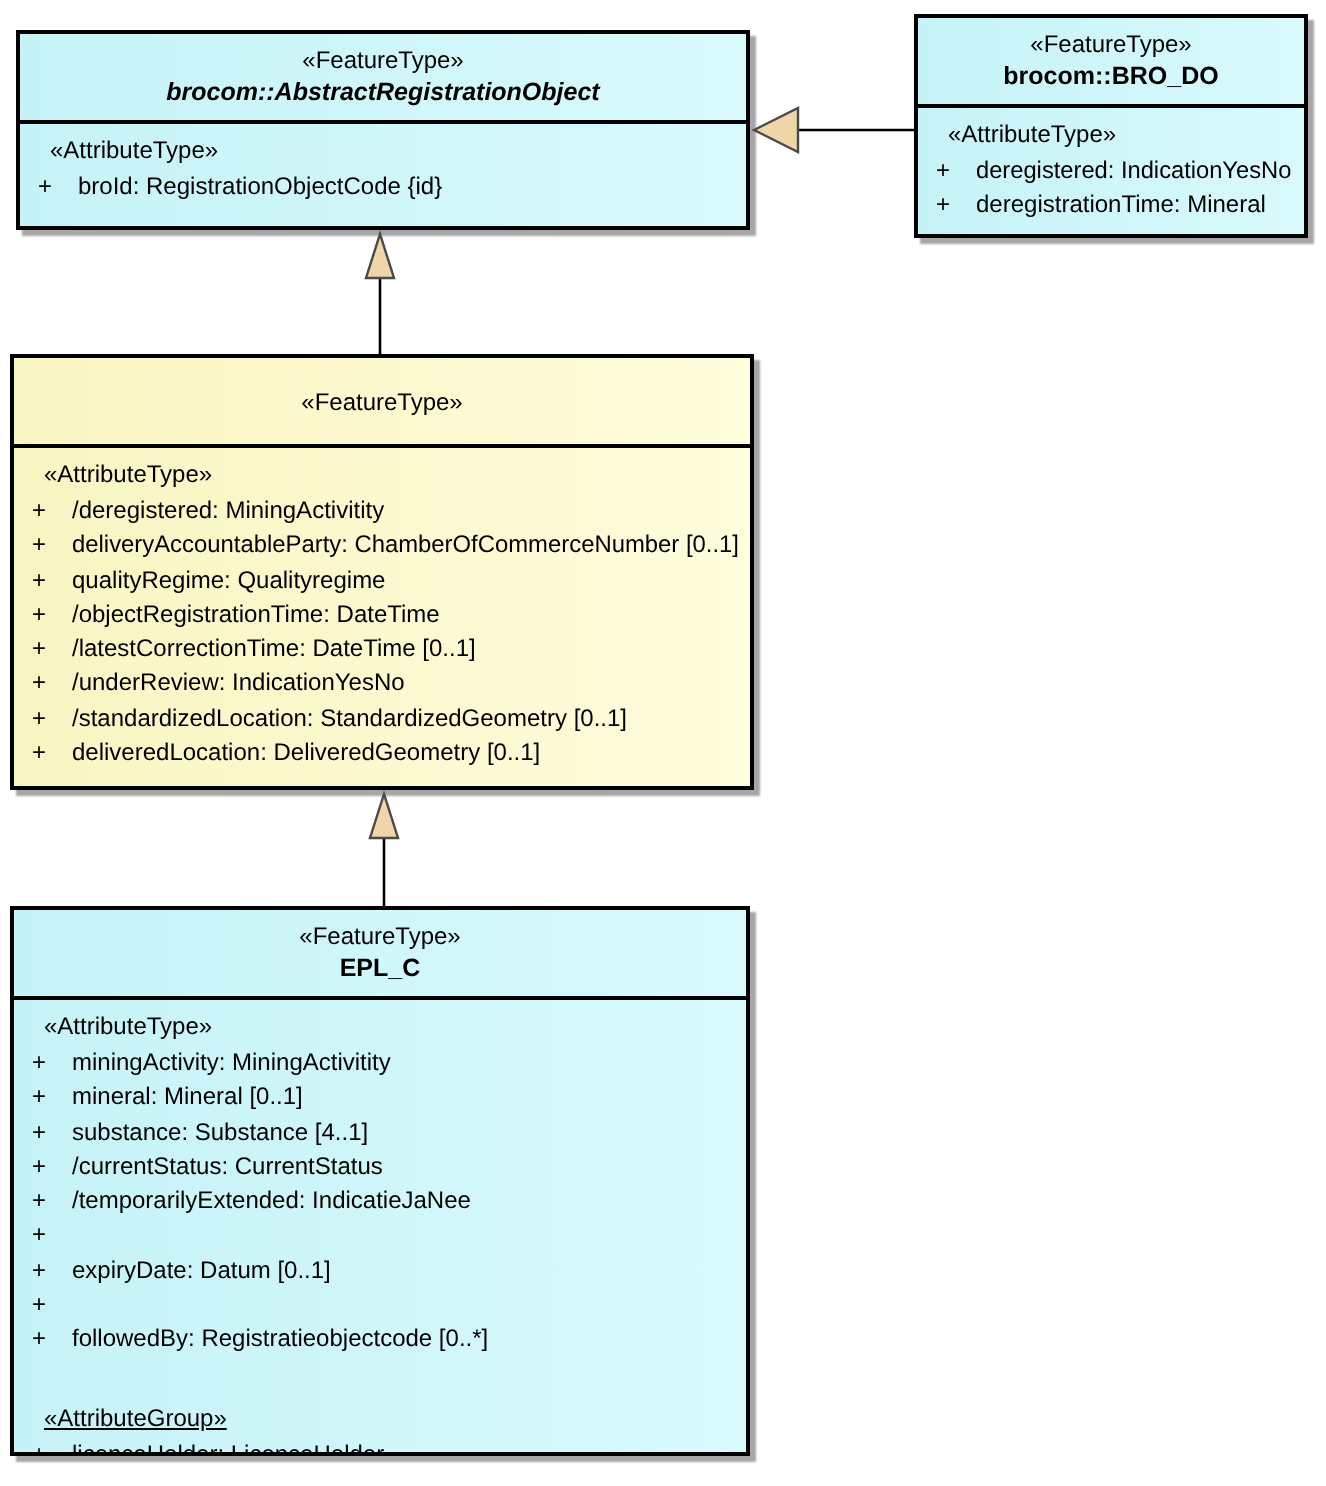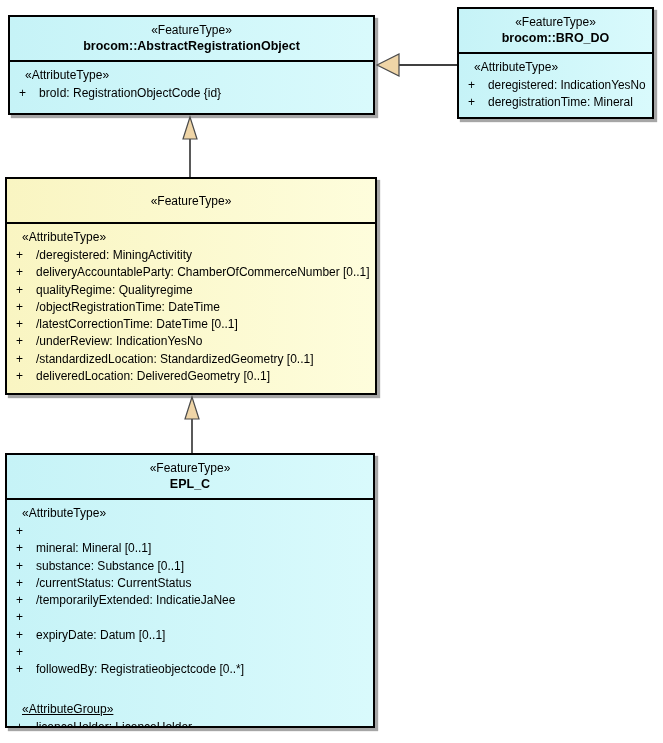--- a/index.html
+++ b/index.html
@@ -28,21 +28,21 @@
     height: 45px;
     box-sizing: border-box;
     border-bottom: 2px solid #000;
     display: flex; flex-direction: column;
     justify-content: center; align-items: center;
     gap: 2px;
     text-align: center;
   }
   .stereo { font-size: 12px; line-height: 14px; }
   .cname  { font-size: 12.5px; font-weight: bold; line-height: 15px; }
-  .cname.abstract { }
+  .cname.abstract { font-style: italic; }
   .cbody { padding-top: 5px; }
   .grouplabel {
     font-size: 12px;
     height: 17px; line-height: 17px;
     padding-left: 15px;
     margin-bottom: 1px;
     white-space: nowrap;
   }
   .grouplabel:not(:first-child) { margin-top: 22px; text-decoration: underline; }
   .row {
@@ -145,28 +145,29 @@
   </div>
     <div class="uml-class" style="left: 5px; top: 453px; width: 370px; height: 275px; background: linear-gradient(to right, rgb(198, 243, 247), rgb(217, 250, 252)); border-color: rgb(0, 0, 0);">
     <div class="hdr">
       <div class="stereo">«FeatureType»</div>
       <div class="cname">EPL_C</div>
     </div>
     <div class="cbody">
         <div class="grouplabel">«AttributeType»</div>
         <div class="row">
           <span class="vis">+</span>
+          <span class="txt">miningActivity: MiningActivitity</span>
         </div>
         <div class="row">
           <span class="vis">+</span>
           <span class="txt">mineral: Mineral [0..1]</span>
         </div>
         <div class="row">
           <span class="vis">+</span>
-          <span class="txt">substance: Substance [0..1]</span>
+          <span class="txt">substance: Substance [4..1]</span>
         </div>
         <div class="row">
           <span class="vis">+</span>
           <span class="txt">/currentStatus: CurrentStatus</span>
         </div>
         <div class="row">
           <span class="vis">+</span>
           <span class="txt">/temporarilyExtended: IndicatieJaNee</span>
         </div>
         <div class="row">

